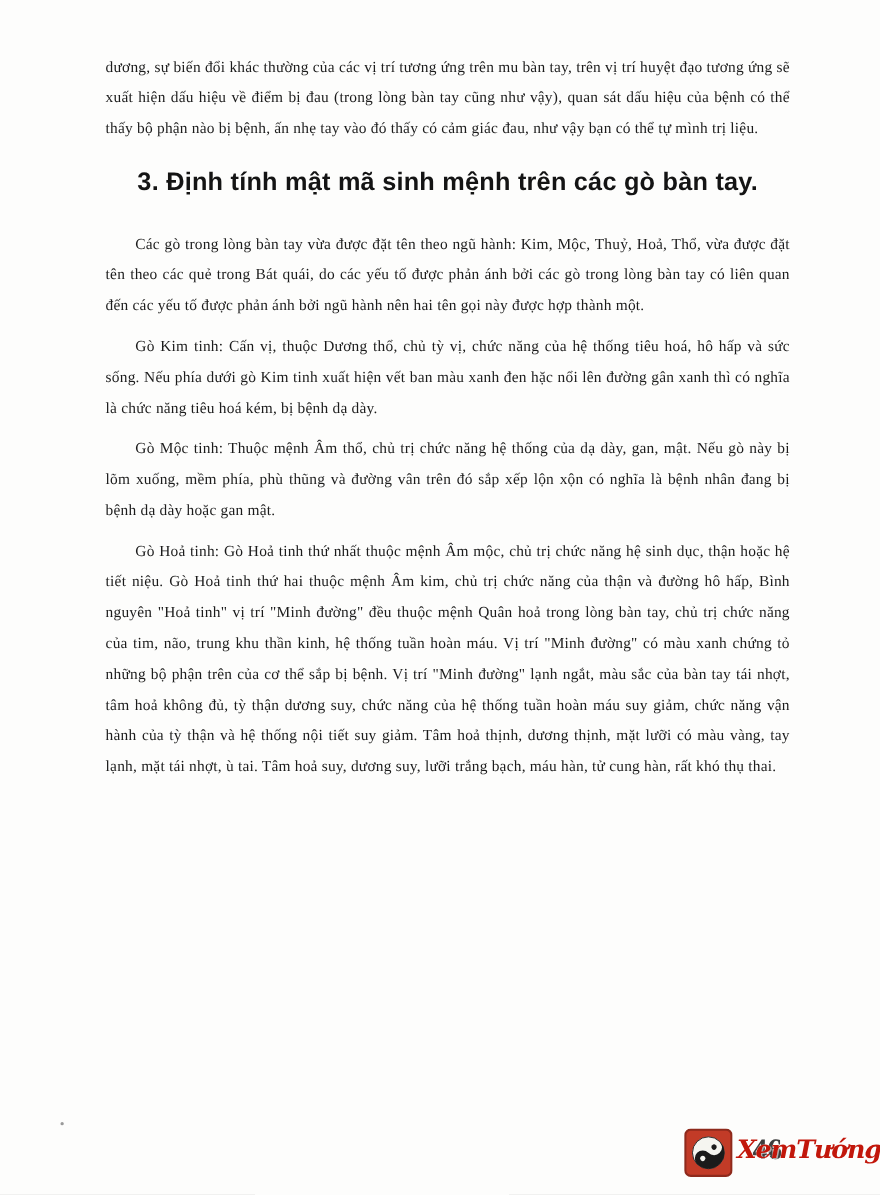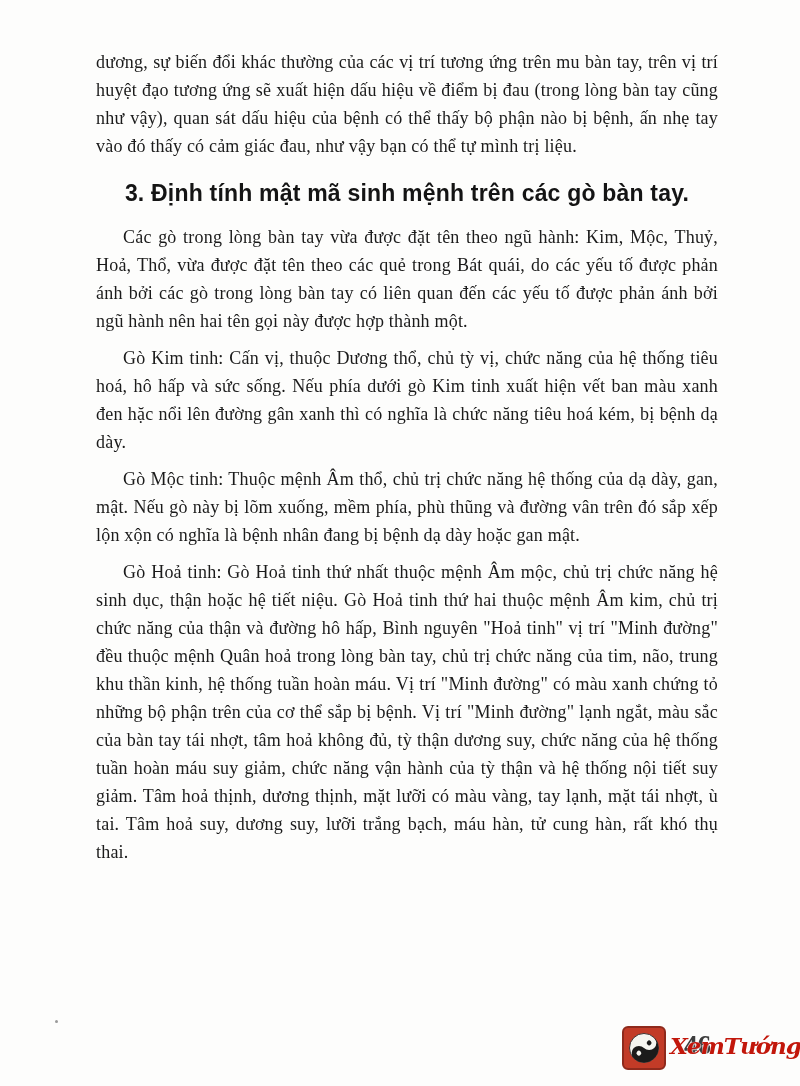--- a/index.html
+++ b/index.html
@@ -14,39 +14,39 @@
     font-family: "Liberation Serif", serif;
     color: #1b1b1b;
   }
   .text-col {
     position: absolute;
     top: 48px;
     left: 96px;
     width: 622px;
   }
   .text-col p {
-    font-size: 18px;
+    font-size: 14px;
     line-height: 28px;
     text-align: justify;
     text-indent: 27px;
     margin-bottom: 9px;
     letter-spacing: 0.2px;
     font-family: Liberation Serif, serif;
   }
   .text-col p.continuation {
     text-indent: 0;
   }
   .section-heading {
     font-family: "Liberation Sans", sans-serif;
     font-weight: bold;
     font-size: 23px;
     line-height: 30px;
     text-align: center;
     color: #141414;
-    margin: 18px 0 15px 0;
+    margin: 18px 0 29px 0;
     letter-spacing: 0.2px;
   }
   .scan-speck {
     position: absolute;
     left: 55px;
     top: 1020px;
     width: 3px;
     height: 3px;
     border-radius: 50%;
     background: #9a9a9a;

